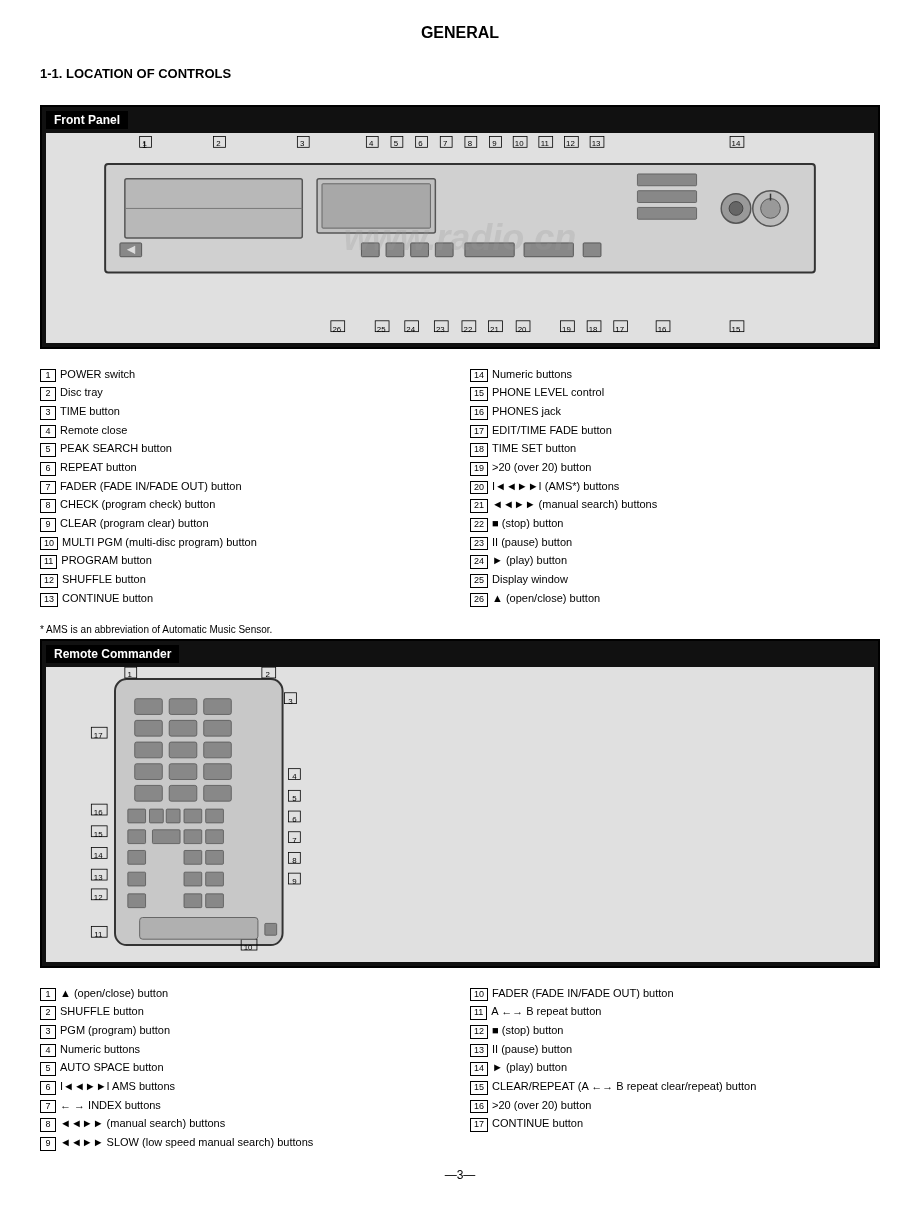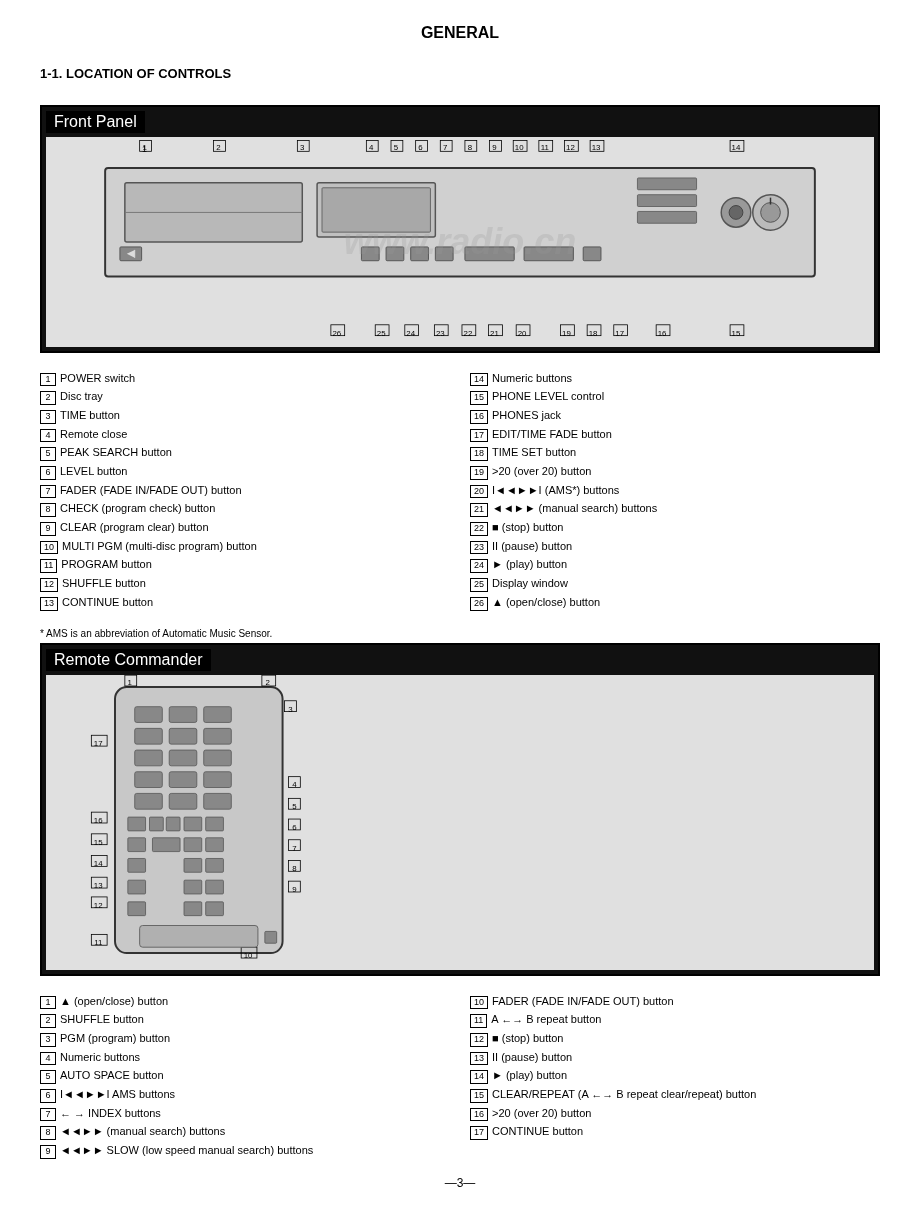--- a/index.html
+++ b/index.html
@@ -27,22 +27,22 @@
     .panel-box {
       border: 2px solid #000;
       background: #111;
       padding: 4px;
       margin-bottom: 16px;
       position: relative;
     }
     .panel-label {
       background: #000;
       color: #fff;
-      font-weight: normal;
-      font-size: 16px;
+      font-weight: bold;
+      font-size: 12px;
       padding: 2px 8px;
       display: inline-block;
       margin-bottom: 4px;
     }
     
     .controls-grid {
       display: grid;
       grid-template-columns: 1fr 1fr;
       gap: 0 20px;
       margin-bottom: 16px;
@@ -252,21 +252,21 @@
     <div class="ctrl-item">
       <span class="ctrl-num">5</span>
       <span>PEAK SEARCH button</span>
     </div>
     <div class="ctrl-item">
       <span class="ctrl-num">18</span>
       <span>TIME SET button</span>
     </div>
     <div class="ctrl-item">
       <span class="ctrl-num">6</span>
-      <span>LEVEL button</span>
+      <span>REPEAT button</span>
     </div>
     <div class="ctrl-item">
       <span class="ctrl-num">19</span>
       <span>&gt;20 (over 20) button</span>
     </div>
     <div class="ctrl-item">
       <span class="ctrl-num">7</span>
       <span>FADER (FADE IN/FADE OUT) button</span>
     </div>
     <div class="ctrl-item">

